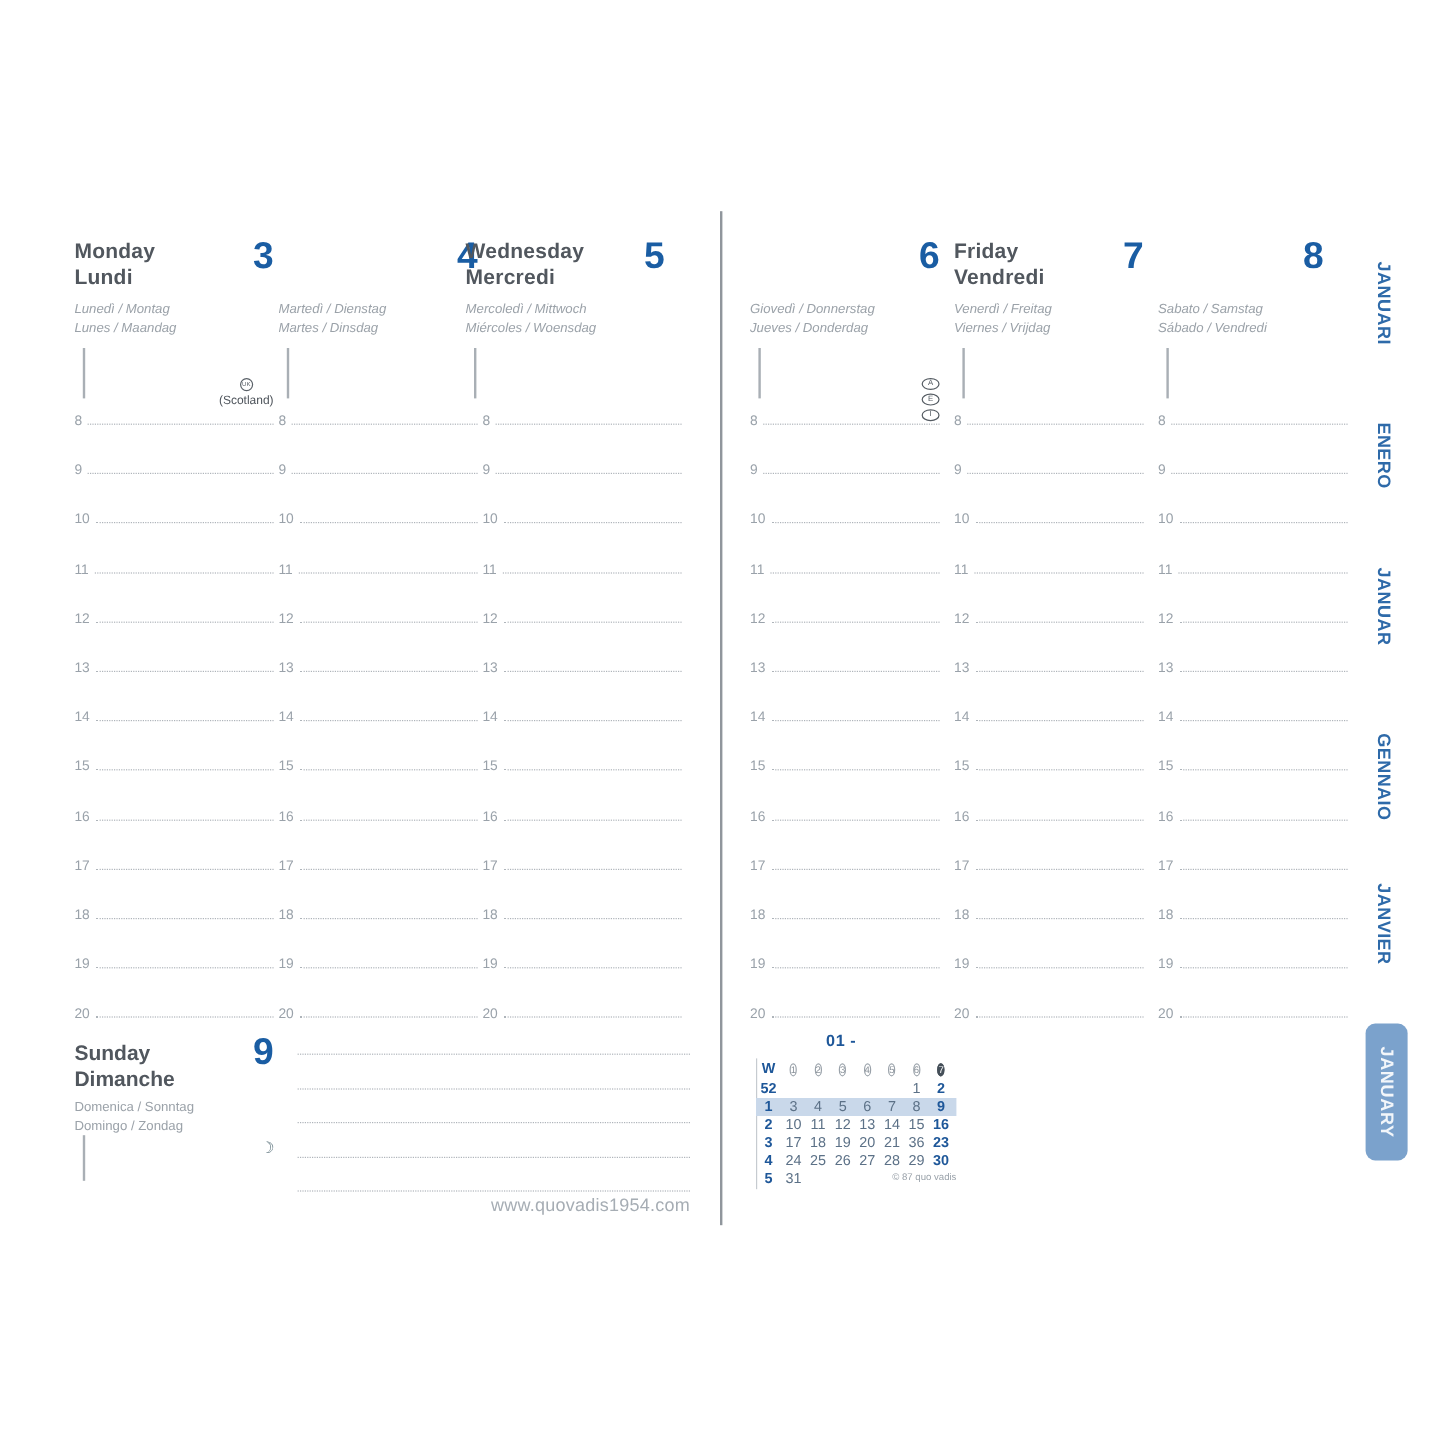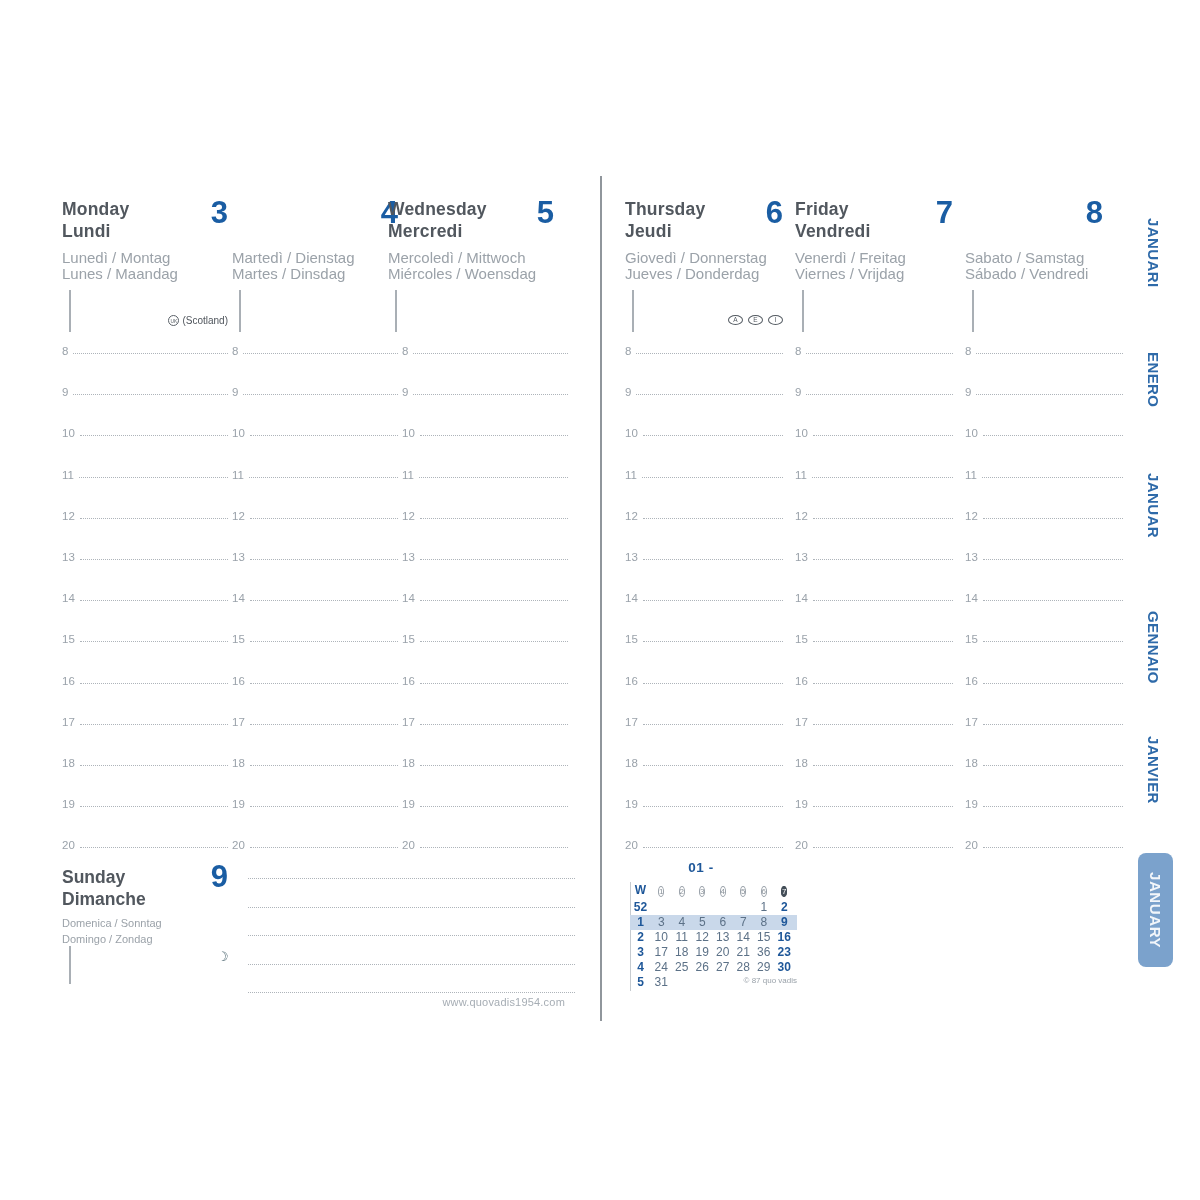--- a/index.html
+++ b/index.html
@@ -3,42 +3,42 @@
 <meta charset="utf-8">
 <style>
   html,body{margin:0;padding:0;background:#fff;}
   body{width:1200px;height:1200px;position:relative;font-family:"Liberation Sans",sans-serif;overflow:hidden;}
   .sheet{position:absolute;inset:0;background:#fff;}
 
   
   .day-col{position:absolute;top:198px;height:144px;}
   .day-name{font-size:17.5px;font-weight:700;color:#51575e;line-height:22px;letter-spacing:.2px;}
   .day-number{position:absolute;top:-3px;right:0;font-size:31px;font-weight:700;color:#1a5da3;}
-  .day-subs{position:absolute;left:0;top:52px;font-size:15px;color:#9ba2a9;line-height:16px;}
+  .day-subs{position:absolute;left:0;top:52px;font-size:11px;color:#9ba2a9;line-height:16px;font-style:italic;}
   .day-tick{position:absolute;left:7px;top:92px;width:1.5px;height:42px;background:#a9afb5;}
-  .day-note{position:absolute;right:0;top:117px;font-size:10px;color:#4e545b;display:flex;align-items:center;gap:3px;white-space:nowrap;}
+  .day-note{position:absolute;right:0;top:117px;font-size:10px;color:#4e545b;display:flex;align-items:center;gap:3px;white-space:nowrap;flex-direction:column;}
   .uk-badge{width:11px;height:11px;border:1px solid #5a6168;border-radius:50%;font-size:5px;line-height:10px;text-align:center;display:inline-block;color:#5a6168;box-sizing:border-box;}
   .country-badge{width:15px;height:10px;border:1px solid #545b62;border-radius:50%;font-size:6.5px;line-height:8.5px;text-align:center;display:inline-block;color:#545b62;box-sizing:border-box;margin-left:2px;}
 
   
   .hour-row{position:absolute;height:14px;display:flex;align-items:flex-end;}
   .hour-num{font-size:11.5px;color:#9aa2aa;line-height:12px;}
   .hour-line{flex:1;border-bottom:1.5px dotted #aeb4ba;margin:0 0 3px 5px;}
 
   
   .divider{position:absolute;left:600px;top:176px;width:1.5px;height:845px;background:#90969c;}
 
   
   .sunday-name{position:absolute;left:62px;top:866px;font-size:17.5px;font-weight:700;color:#51575e;line-height:22px;}
   .sunday-subs{position:absolute;left:62px;top:915px;font-size:11px;color:#9ba2a9;line-height:16px;}
   .sunday-number{position:absolute;left:62px;top:859px;width:166px;text-align:right;font-size:31px;font-weight:700;color:#1a5da3;}
   .sunday-tick{position:absolute;left:69px;top:946px;width:1.5px;height:38px;background:#a9afb5;}
   .moon{position:absolute;left:217px;top:949px;font-size:13px;color:#4c6670;}
   .sun-line{position:absolute;left:248px;width:327px;border-bottom:1.5px dotted #aeb4ba;}
-  .website{position:absolute;left:365px;top:996px;width:200px;text-align:right;font-size:11px;color:#a6adb4;letter-spacing:.2px;}
+  .website{position:absolute;left:375px;top:996px;width:200px;text-align:right;font-size:15px;color:#a6adb4;letter-spacing:.2px;}
 
   
   .mc{position:absolute;left:628px;top:862px;width:172px;height:132px;}
   .mc-title{position:absolute;left:0;top:-2px;width:146px;text-align:center;font-size:13.5px;font-weight:700;color:#1e5799;letter-spacing:.5px;}
   .mc-border{position:absolute;left:2px;top:20px;width:1px;height:109px;background:#c6cbd0;}
   .mc-row{position:absolute;left:2px;width:167px;height:15px;display:flex;align-items:center;}
   .mc-row.hl{background:#c9d8ea;}
   .mc-w{width:21px;text-align:center;font-weight:700;color:#1e5799;font-size:12px;}
   .mc-c{width:20.5px;text-align:center;font-size:12px;color:#5c7187;}
   .mc-c.sun{font-weight:700;color:#1e5799;}
@@ -87,24 +87,20 @@
           <div>Mercredi</div>
         </div>
         <div class="day-number">5</div>
         <div class="day-subs">
           <div>Mercoledì / Mittwoch</div>
           <div>Miércoles / Woensdag</div>
         </div>
         <div class="day-tick"></div>
       </div>
       <div class="day-col" style="left: 625px; width: 158px;">
-        <div class="day-name">
-          <div>Thursday</div>
-          <div>Jeudi</div>
-        </div>
         <div class="day-number">6</div>
         <div class="day-subs">
           <div>Giovedì / Donnerstag</div>
           <div>Jueves / Donderdag</div>
         </div>
         <div class="day-tick"></div>
         <div class="day-note">
           <span class="country-badge">A</span>
           <span class="country-badge">E</span>
           <span class="country-badge">I</span>

